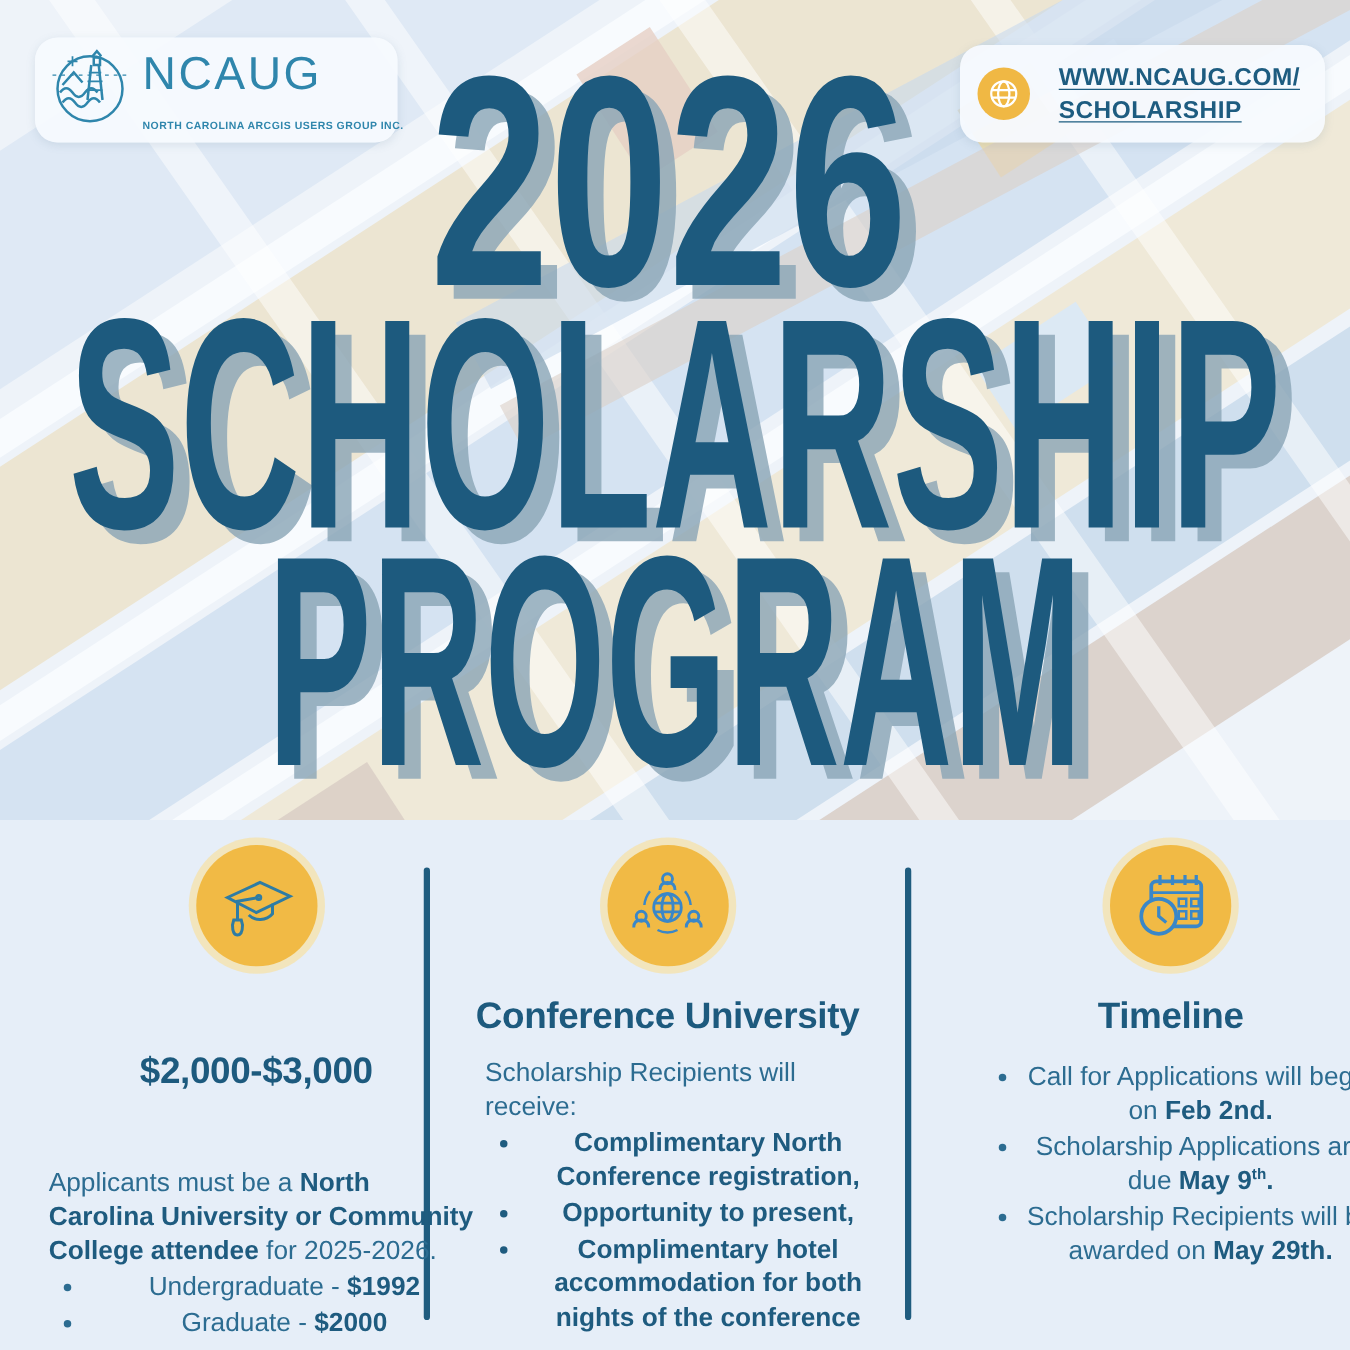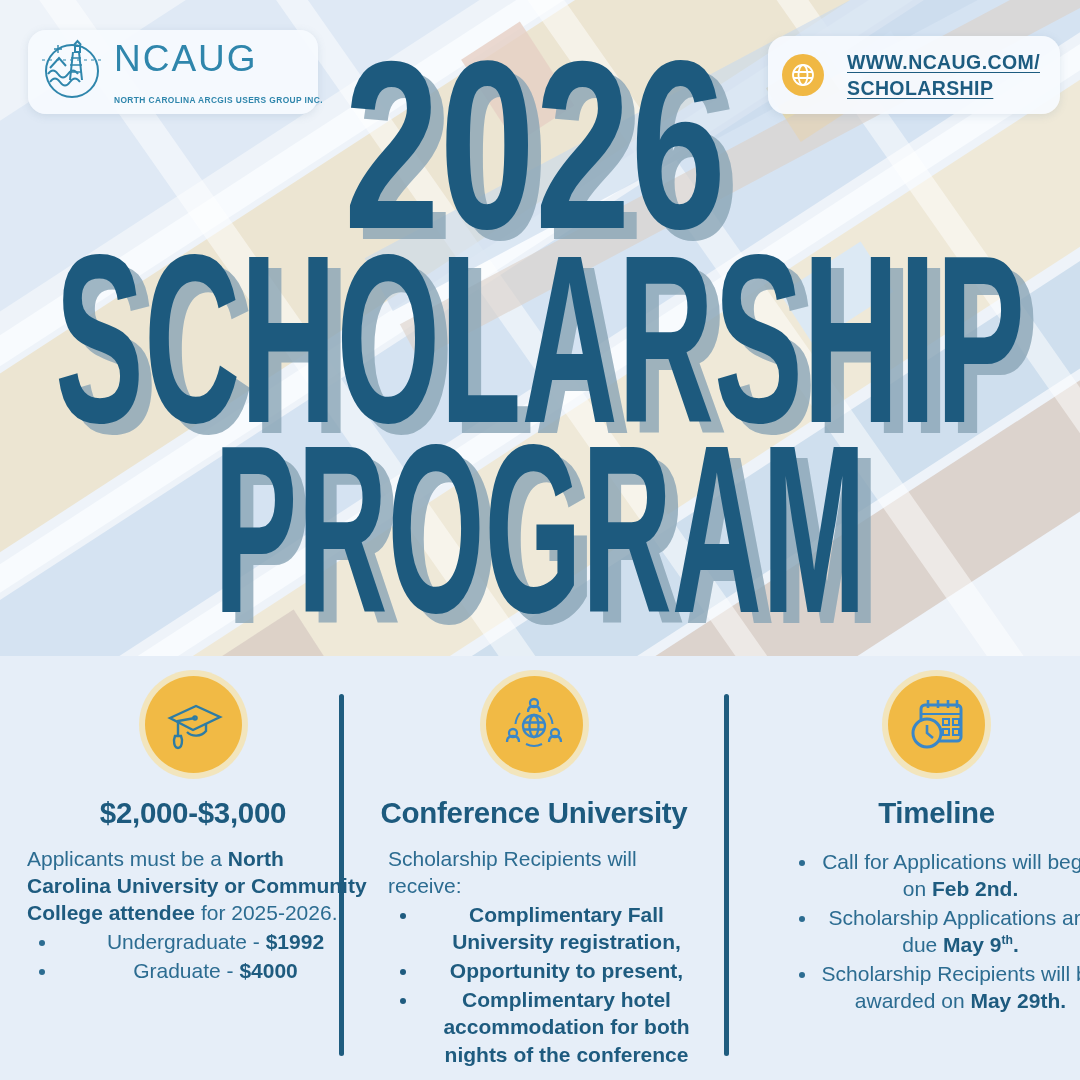--- a/index.html
+++ b/index.html
@@ -28,21 +28,21 @@
   .globe-badge{width:42px;height:42px;border-radius:50%;background:#f0b844;flex:0 0 auto;
     display:flex;align-items:center;justify-content:center;}
   .link-text{font-size:19.5px;font-weight:bold;color:#1d5c80;text-decoration:underline;
     text-underline-offset:3px;line-height:1.35;letter-spacing:.4px;}
   
   .panel{position:absolute;left:0;top:656px;width:1080px;height:424px;background:#e6eef8;}
   .divider{position:absolute;top:38px;width:5px;height:362px;background:#1f5c7f;border-radius:3px;}
   .divider.d1{left:339px;}
   .divider.d2{left:724px;}
   .col{position:absolute;top:0;height:424px;display:flex;flex-direction:column;align-items:center;}
-  .col1{left:0;width:386px;}
+  .col1{left:12px;width:386px;gap:44px;}
   .col2{left:344px;width:380px;}
   .col3{left:761px;width:351px;}
   .badge{
     margin-top:20px;width:97px;height:97px;border-radius:50%;background:#f1ba45;
     box-shadow:0 0 0 6px rgba(246,226,170,.75);
     display:flex;align-items:center;justify-content:center;flex:0 0 auto;
   }
   .col-heading{margin-top:23px;font-size:29.5px;font-weight:bold;color:#1d5a7e;letter-spacing:-.3px;}
   .col-body{width:100%;margin-top:15px;font-size:21px;line-height:1.29;color:#2c6c91;}
   .col1 .col-body{padding:0 16px 0 27px;}
@@ -156,21 +156,21 @@
           <circle cx="35" cy="26" r="1.6"></circle>
           <path d="M35 26 L18 29 L18 44"></path>
           <path d="M15 44 h6 l1 4 q0 8 -4 8 t-4 -8 Z"></path>
         </svg>
       </div>
       <div class="col-heading">$2,000-$3,000</div>
       <div class="col-body">
         <div><span>Applicants must be a </span><b>North Carolina University or Community College attendee</b><span> for 2025-2026.</span></div>
         <ul class="bullets">
           <li><span>Undergraduate - </span><b>$1992</b></li>
-          <li><span>Graduate - </span><b>$4000</b></li>
+          <li><span>Graduate - </span><b>$2000</b></li>
         </ul>
       </div>
     </div>
 
     <div class="col col2">
       <div class="badge">
         <svg width="64" height="64" viewBox="0 0 64 64" fill="none" stroke="#3a87c8" stroke-width="2.3">
           <circle cx="32" cy="33" r="11"></circle>
           <ellipse cx="32" cy="33" rx="4.5" ry="11"></ellipse>
           <path d="M21.5 29.5 h21 M21.5 36.5 h21"></path>
@@ -182,21 +182,21 @@
           <path d="M47 49 q0 -6 6 -6 t6 6"></path>
           <path d="M18 20 q-4 5 -4.5 11" stroke-width="2"></path>
           <path d="M46 20 q4 5 4.5 11" stroke-width="2"></path>
           <path d="M24 51 q8 4 16 0" stroke-width="2"></path>
         </svg>
       </div>
       <div class="col-heading">Conference University</div>
       <div class="col-body">
         <div><span>Scholarship Recipients will receive:</span></div>
         <ul class="bullets">
-          <li><b>Complimentary Fall University registration,</b></li>
+          <li><b>Complimentary North Conference registration,</b></li>
           <li><b>Opportunity to present,</b></li>
           <li><b>Complimentary hotel accommodation for both nights of the conference</b></li>
         </ul>
       </div>
     </div>
 
     <div class="col col3">
       <div class="badge">
         <svg width="66" height="66" viewBox="0 0 66 66" fill="none" stroke="#3a87c8" stroke-width="3">
           <rect x="17" y="13" width="40" height="36" rx="4"></rect>

